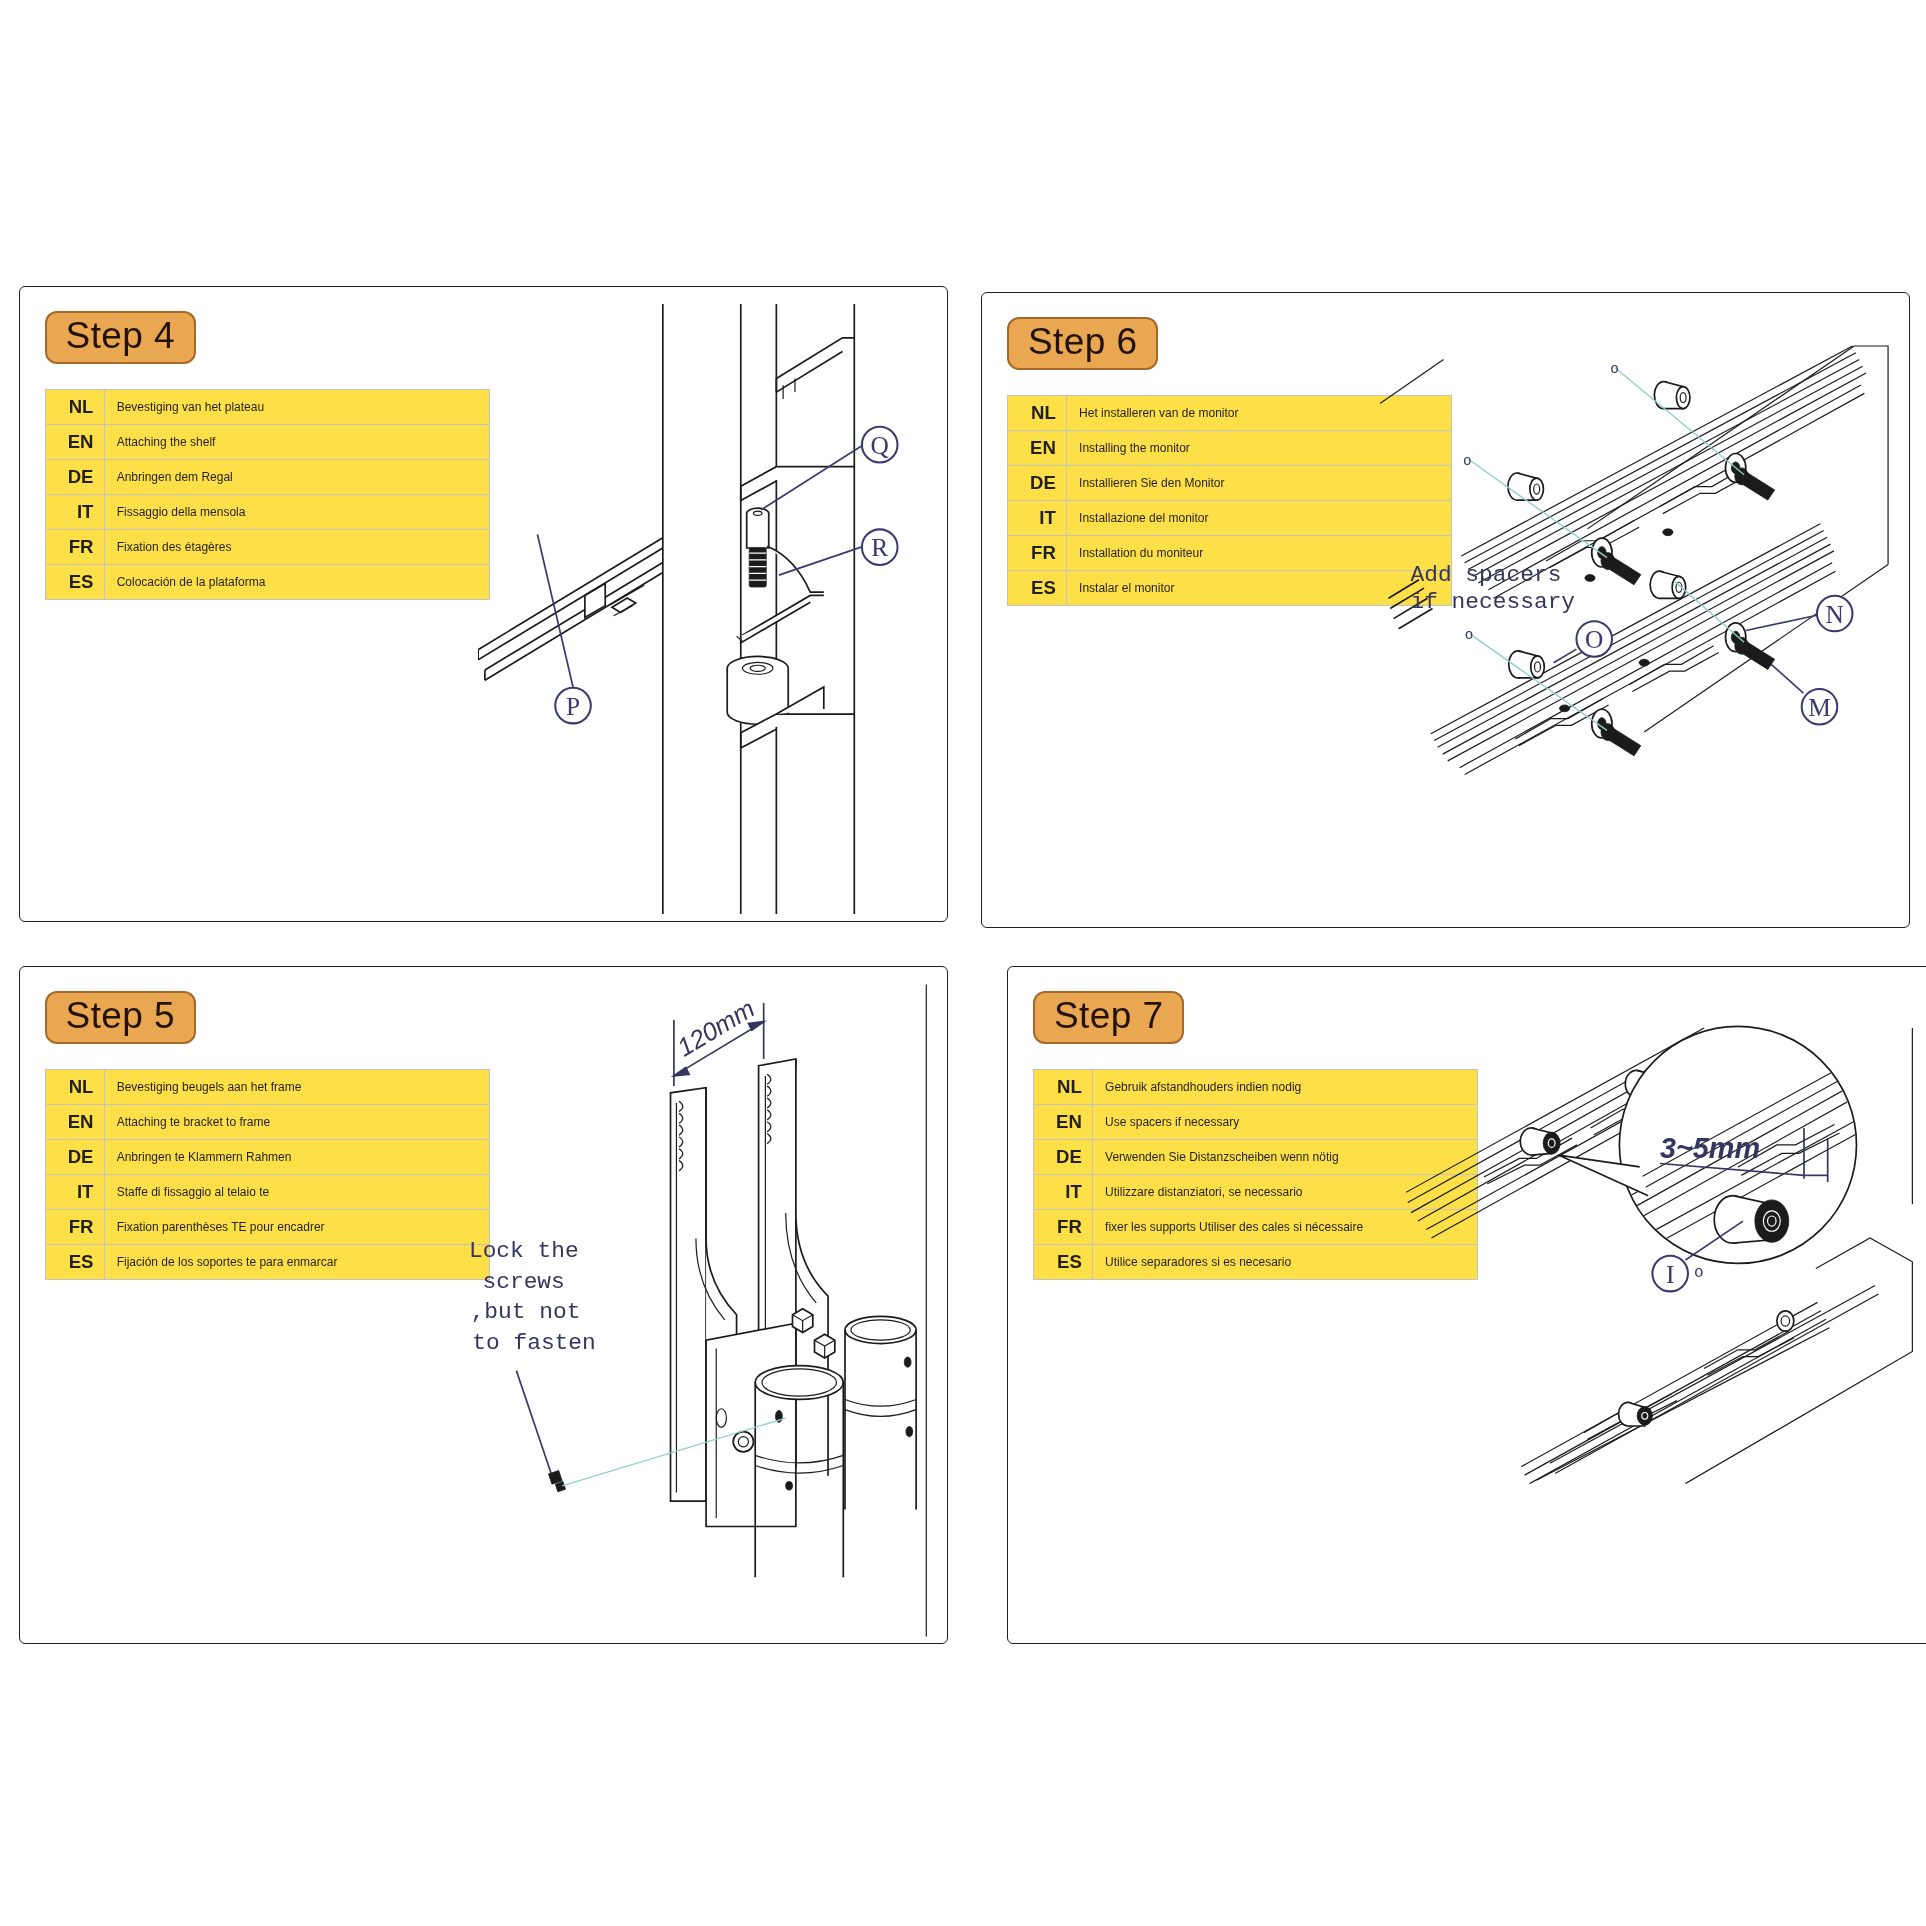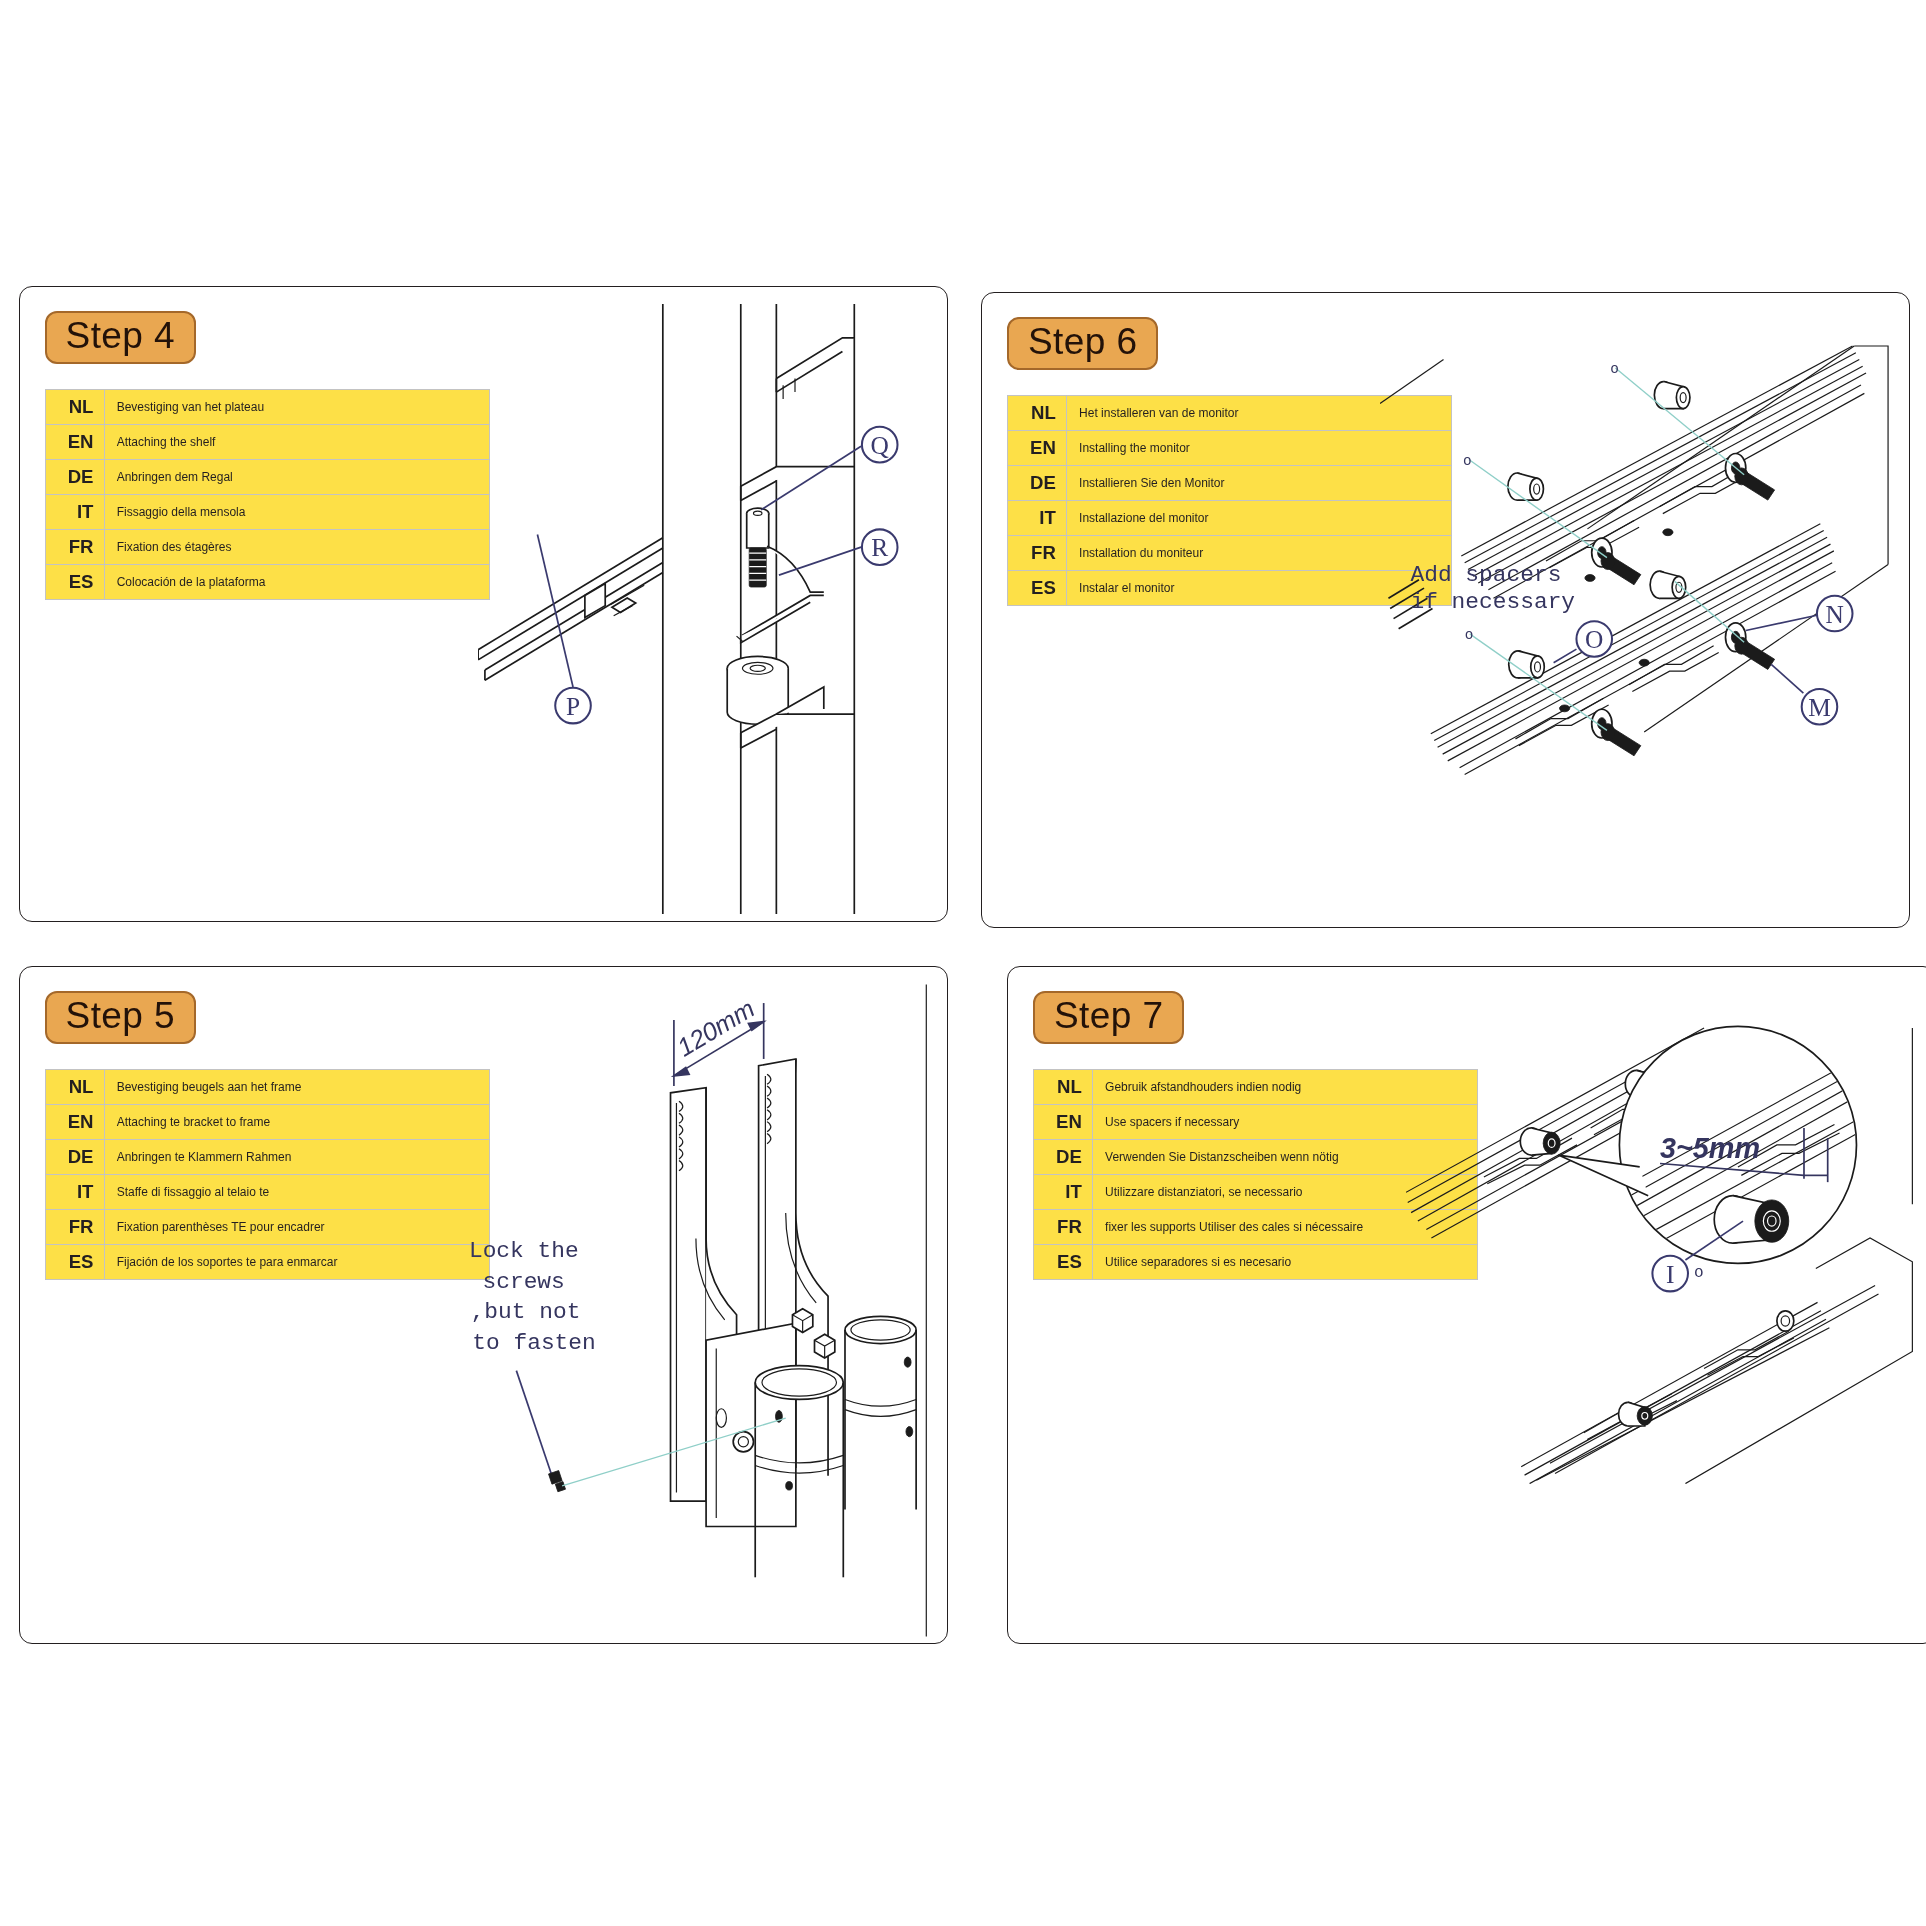--- a/index.html
+++ b/index.html
@@ -9,21 +9,21 @@
     font-family:"Liberation Sans", sans-serif;
     position:relative;
     overflow:hidden;
   }
   .sheet{position:absolute;inset:0;}
 
   
   .panel{
     position:absolute;
     border:1.7px solid #231f20;
-    border-radius:13px;
+    border-radius:6px;
     background:#ffffff;
     box-sizing:border-box;
   }
   #panel-step4{left:18.6px;  top:286px;  width:929px; height:636px;}
   #panel-step6{left:981px;top:292px;  width:929px; height:636px;}
   #panel-step5{left:18.6px;  top:966px; width:929px; height:678px;}
   #panel-step7{left:981px;top:966px; width:929px; height:678px;margin-left:26px;}
 
   
   .step-badge{

